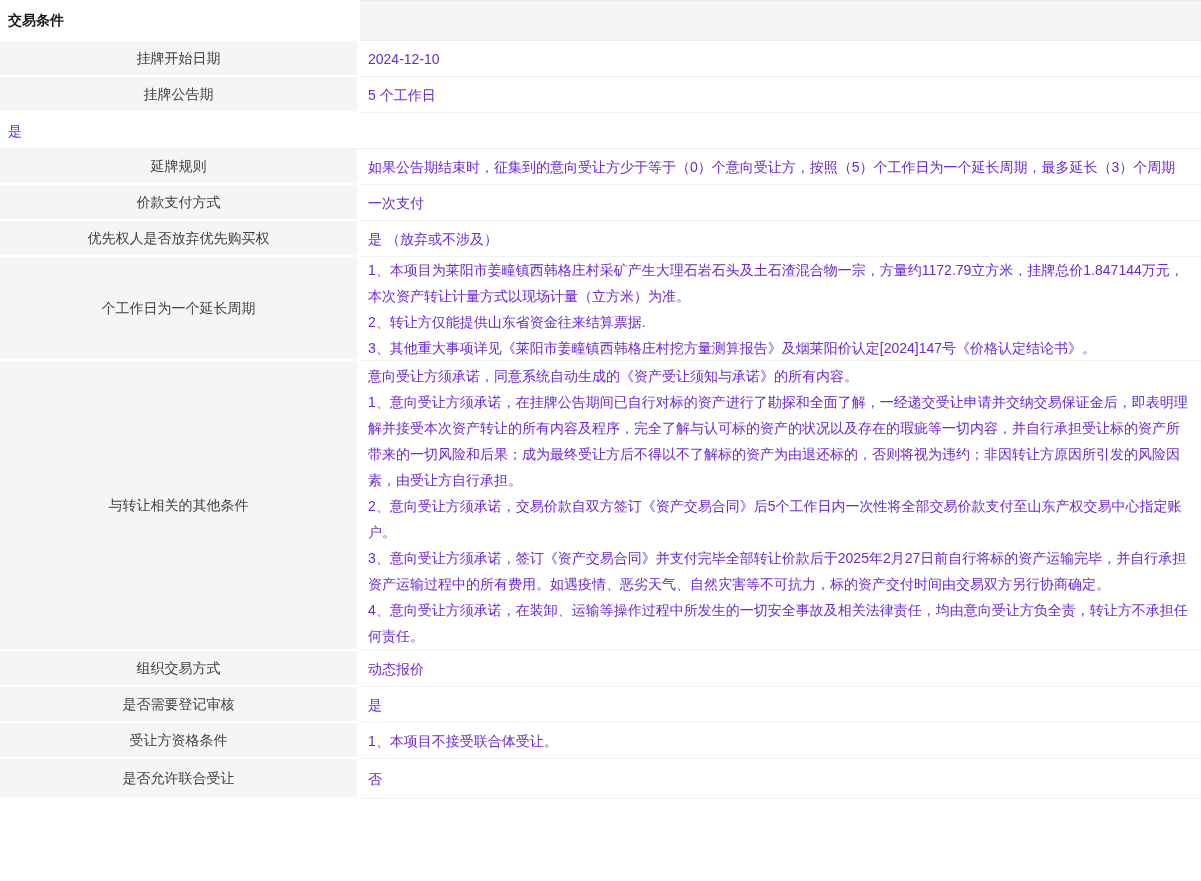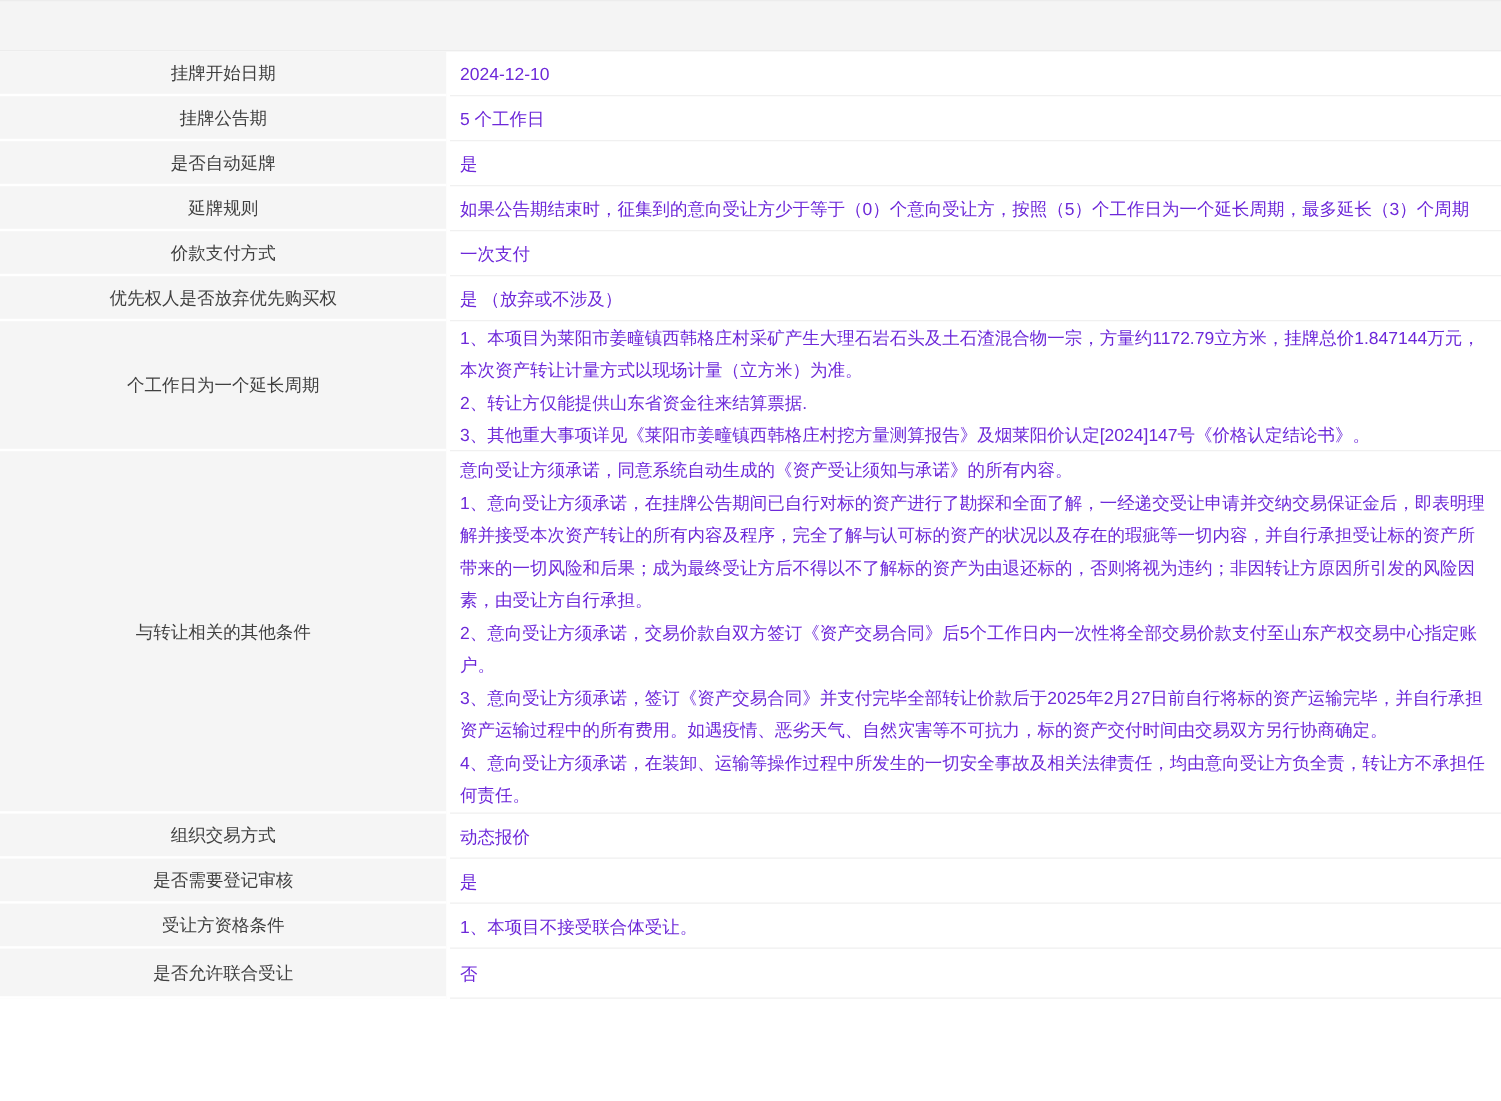--- a/index.html
+++ b/index.html
@@ -39,39 +39,39 @@
   .h40{height:40px;}
   .h104{height:104px;}
   .h290{height:290px;}
 </style>
 </head>
 <body>
 
 <div class="page">
 
   <div class="sec">
+    <div class="sec-title">交易条件</div>
     <div class="sec-fill"></div>
   </div>
 
   <div class="row h36">
     <div class="lab">挂牌开始日期</div>
     <div class="val">
         <p>2024-12-10</p>
       </div>
   </div>
 
   <div class="row h36">
     <div class="lab">挂牌公告期</div>
     <div class="val">
         <p>5 个工作日</p>
       </div>
   </div>
 
   <div class="row h36">
-    <div class="lab">是否自动延牌</div>
     <div class="val">
         <p>是</p>
       </div>
   </div>
 
   <div class="row h36">
     <div class="lab">延牌规则</div>
     <div class="val">
         <p>如果公告期结束时，征集到的意向受让方少于等于（0）个意向受让方，按照（5）个工作日为一个延长周期，最多延长（3）个周期</p>
       </div>

